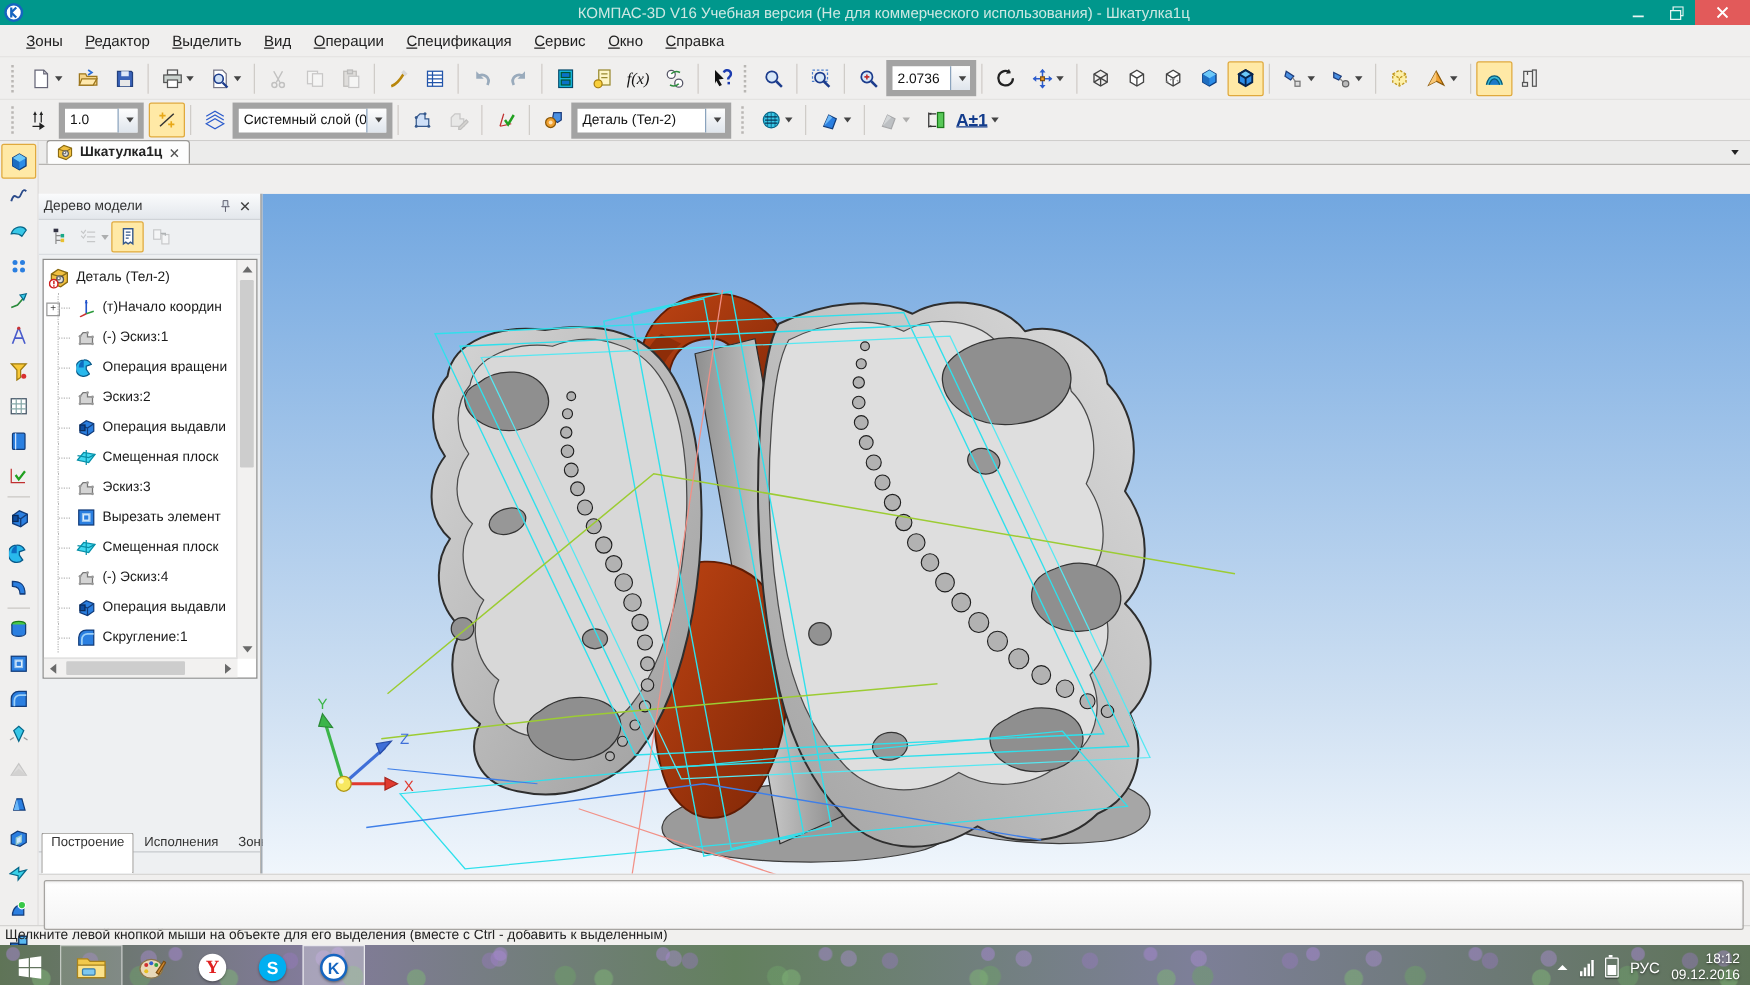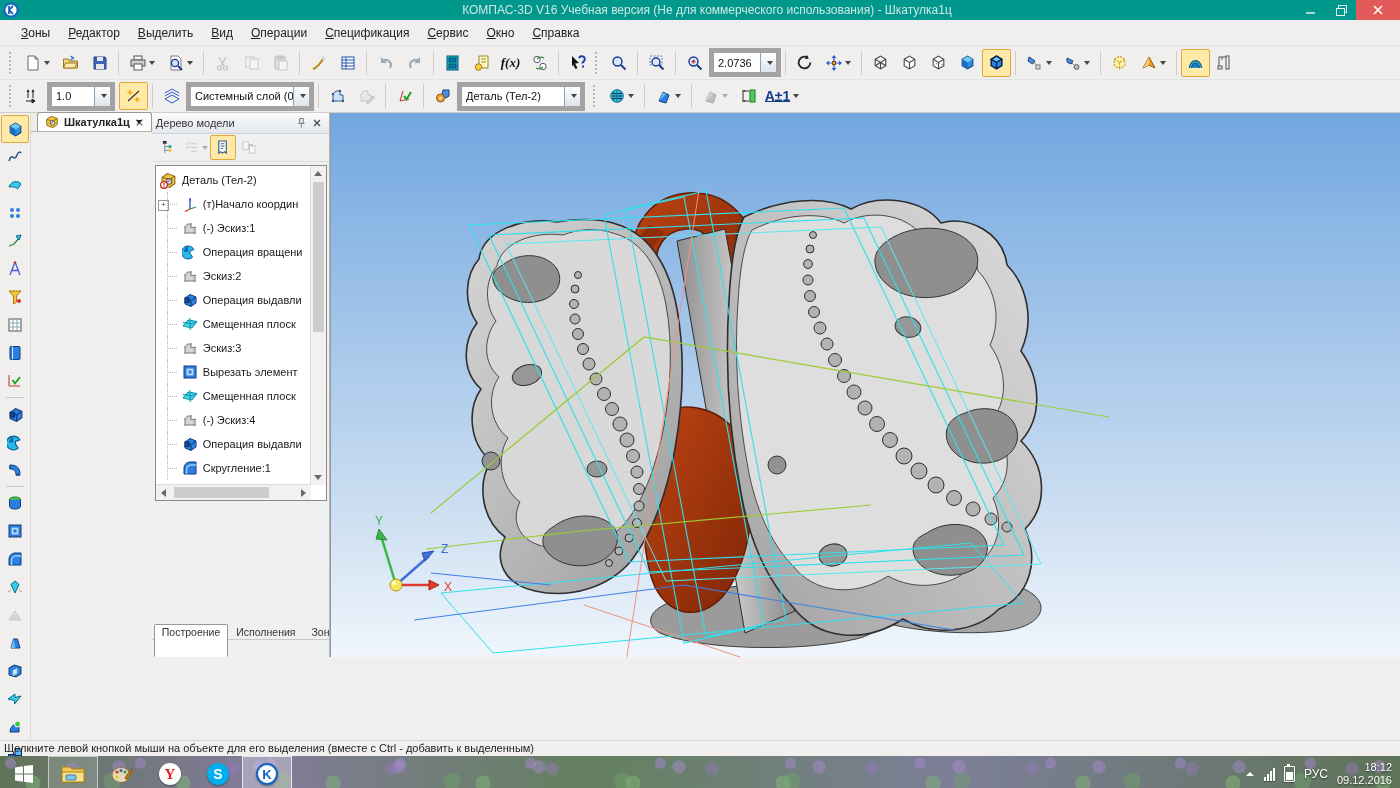--- a/index.html
+++ b/index.html
@@ -31,41 +31,41 @@
   .tbtn.active{background:#ffe9a6;border-color:#e0a93c;}
   .tbtn.disabled{opacity:.38;filter:grayscale(.9);}
   .ddarr{width:0;height:0;border-left:3px solid transparent;border-right:3px solid transparent;
        border-top:4px solid #444;margin-left:3px;}
   .sep{width:1px;height:24px;background:#cfccc8;margin:0 4px;}
   .combo{height:19px;background:#fff;border:5px solid #a3a3a3;display:flex;align-items:center;
        font-size:11px;color:#111;flex:none;}
   .combo .cval{padding:0 4px;white-space:nowrap;overflow:hidden;flex:1;}
   .combo .cbtn{width:15px;height:100%;background:linear-gradient(#fdfdfd,#dfe5ec);
        border-left:1px solid #8aa3bd;display:flex;align-items:center;justify-content:center;}
-  .fxlabel{font-size:13px;font-style:italic;font-weight:bold;color:#111;font-family:"Liberation Serif",serif;}
+  .fxlabel{font-size:13px;font-style:italic;font-weight:normal;color:#111;font-family:"Liberation Serif",serif;}
   .tollabel{font-size:14px;font-weight:bold;color:#133c8c;border-bottom:1px solid #133c8c;line-height:10px;}
   
   .workspace{display:flex;height:627px;}
   .leftstrip{width:30px;background:#f0efee;border-right:1px solid #dddcda;display:flex;flex-direction:column;
        align-items:center;padding-top:2px;}
   .lsbtn{width:26px;height:26px;display:flex;align-items:center;justify-content:center;border:1px solid transparent;
        border-radius:2px;flex:none;}
   .lsbtn.active{background:#ffe9a6;border-color:#e0a93c;}
   .lsbtn.disabled{opacity:.4;filter:grayscale(1);}
   .lssep{width:18px;height:1px;background:#c9c7c4;margin:2px 0;flex:none;}
-  .rightcol{flex:1;display:flex;min-width:0;}
+  .rightcol{flex:1;display:flex;flex-direction:column;min-width:0;}
   
   .tabbar{height:18px;background:#ececeb;display:flex;align-items:flex-end;position:relative;
        border-bottom:1px solid #b5b3b0;}
   .doctab{height:18px;margin-left:6px;background:#fdfdfd;border:1px solid #9a9895;border-bottom:none;
        border-radius:3px 3px 0 0;display:flex;align-items:center;padding:0 7px;gap:5px;}
   .doctab .dtlabel{font-size:11px;font-weight:bold;color:#222;}
   .tabdd{position:absolute;right:6px;top:2px;width:16px;height:14px;display:flex;align-items:center;justify-content:center;}
   
-  .docrow{height:544px;display:flex;min-width:0;}
+  .docrow{height:544px;display:flex;min-width:0;margin-top:23px;}
   .treepanel{width:177px;background:#eef0f2;border-right:1px solid #b9b7b4;display:flex;flex-direction:column;}
   .tphead{height:20px;display:flex;align-items:center;background:linear-gradient(#fafbfc,#e3e7ec);
        border-bottom:1px solid #cfd3d8;padding:0 4px;}
   .tphead .tptitle{font-size:11px;color:#333;flex:1;}
   .tphead .hbtn{width:16px;height:15px;display:flex;align-items:center;justify-content:center;}
   .tptools{height:27px;display:flex;align-items:center;background:#eef0f2;padding-left:4px;gap:1px;
        border-bottom:1px solid #dadde1;}
   .tptools .tbtn{width:24px;height:23px;}
   .treebox{position:relative;margin:3px 2px 0 3px;height:334px;background:#fff;border:1px solid #8a8a8a;overflow:hidden;}
   .trows{position:absolute;left:0;top:2px;right:15px;}

